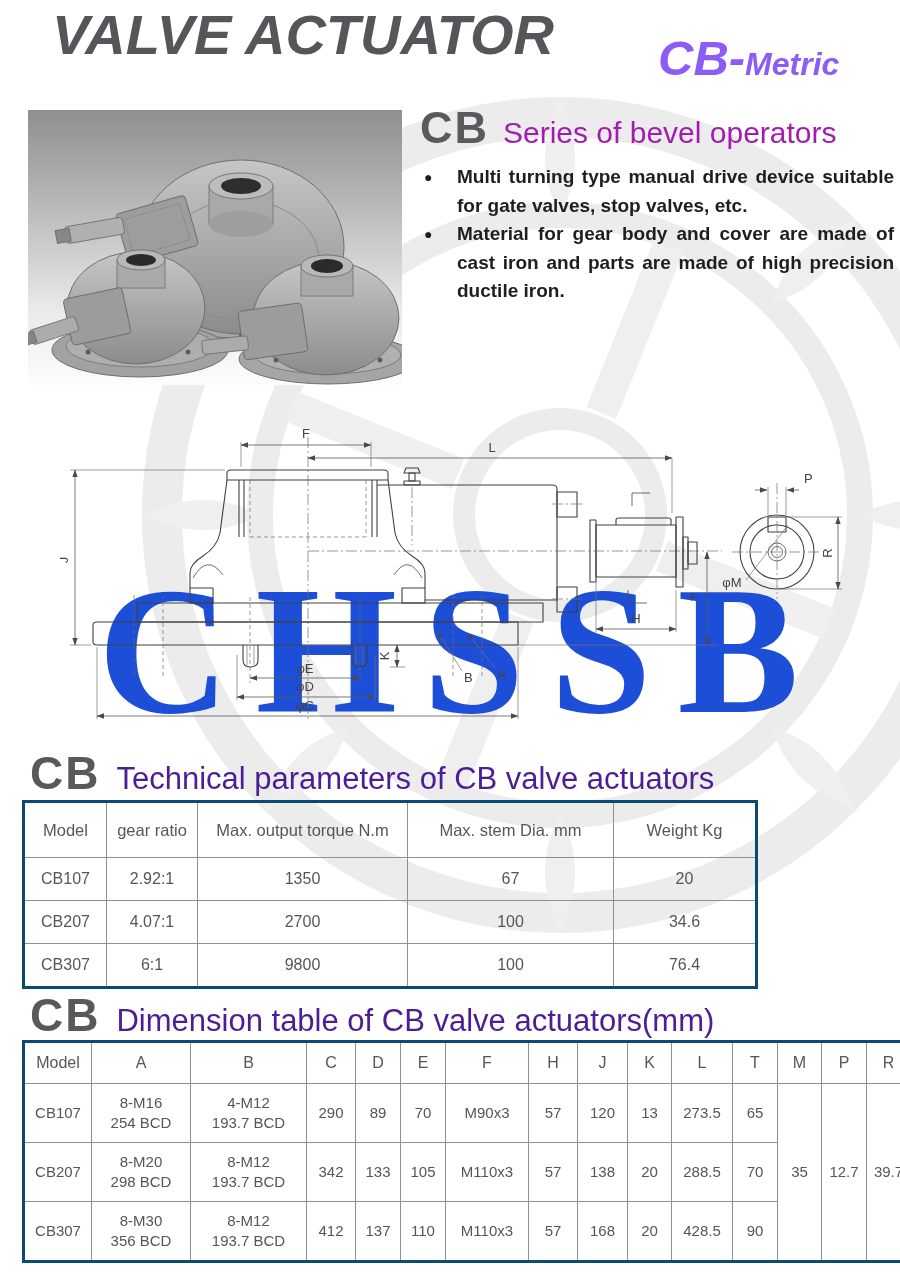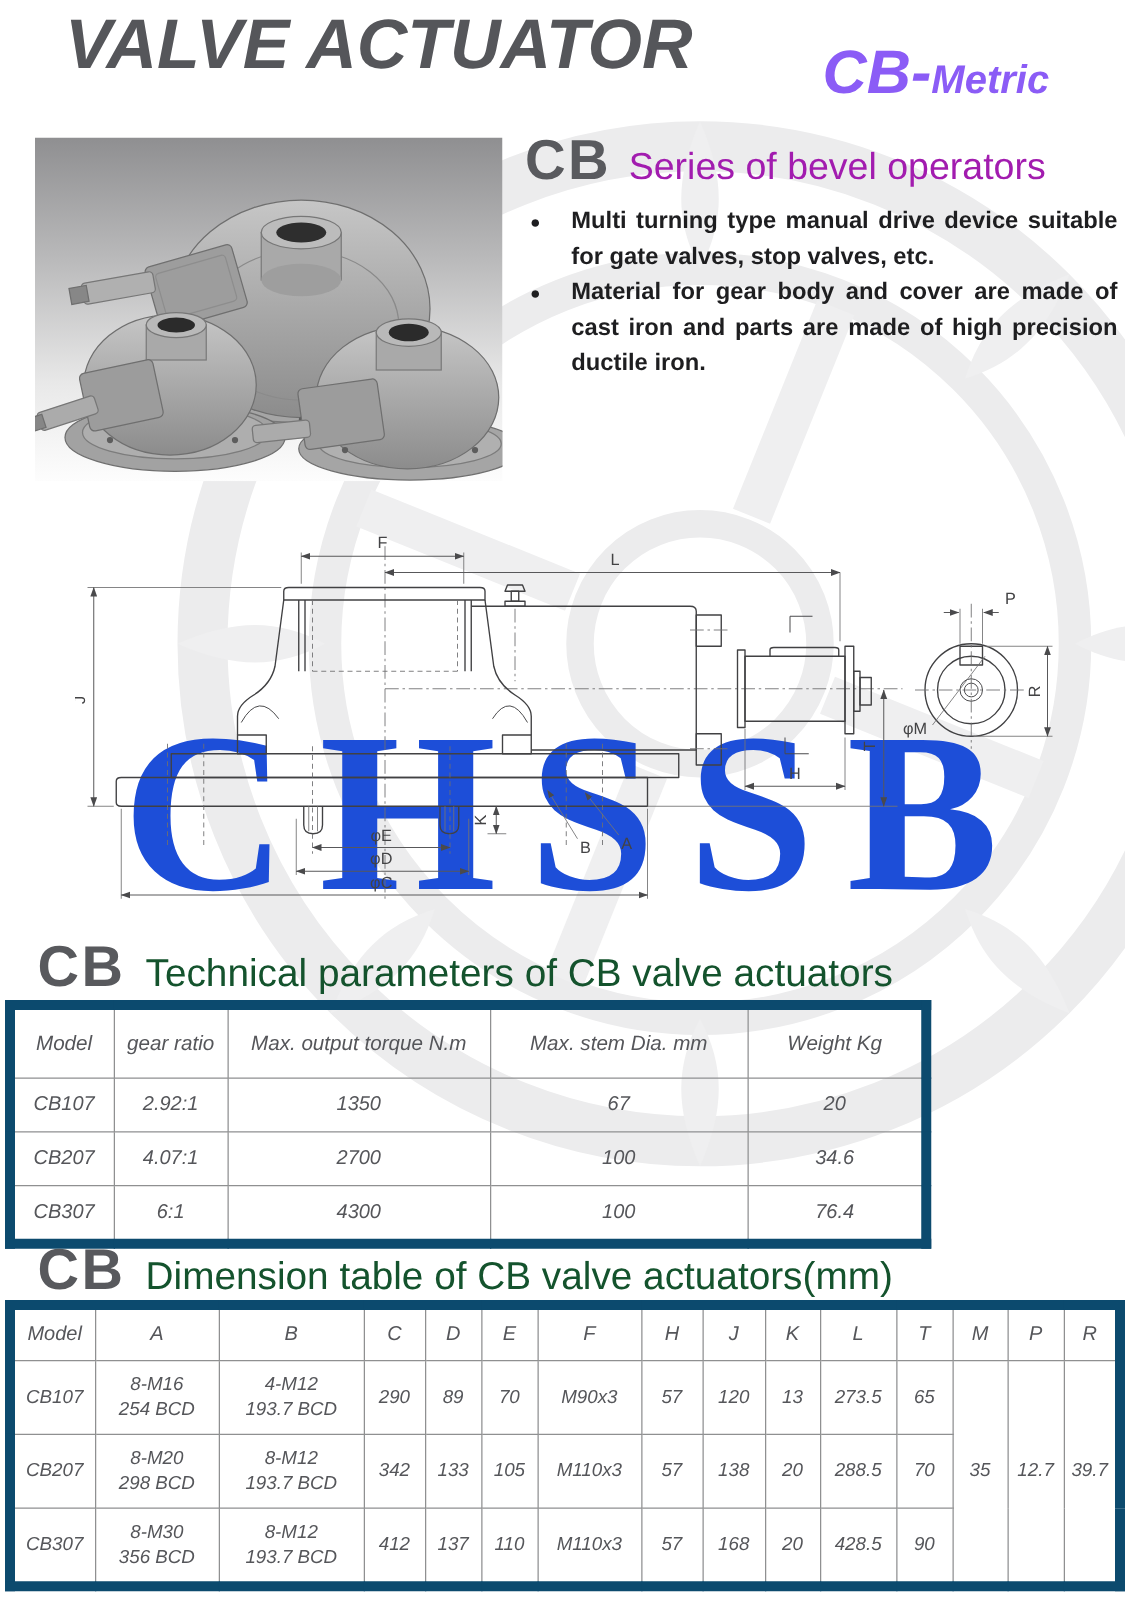--- a/index.html
+++ b/index.html
@@ -30,26 +30,26 @@
   .intro .hd .t{font-size:30px;color:#a21caf;margin-left:14px;}
   .bullets{list-style:none;margin:9px 0 0 0;padding:0;}
   .bullets li{
     position:relative;padding-left:37px;font-size:19px;font-weight:bold;color:#1e1e20;
     line-height:28.6px;text-align:justify;text-align-last:left;
   }
   .bullets li::before{content:"\25CF";position:absolute;left:4px;top:0;font-size:14px;}
   
   .sec{position:absolute;left:30px;white-space:nowrap;z-index:1;}
   .sec .cb{font-size:46px;font-weight:bold;color:#58595d;letter-spacing:2px;}
-  .sec .t{font-size:31px;color:#14532d;margin-left:16px;}
+  .sec .t{font-size:31px;color:#4c1d95;margin-left:16px;}
   
   .drawing{position:absolute;left:60px;top:425px;width:840px;height:320px;z-index:1;}
   
   table{border-collapse:collapse;table-layout:fixed;background:transparent;z-index:1;}
-  .tbl{position:absolute;left:4px;border:8px solid #0c4a6e;font-style:italic;}
+  .tbl{position:absolute;left:22px;border:3px solid #0c4a6e;}
   .tbl td,.tbl th{
     border:1px solid #8f9091;font-weight:normal;text-align:center;vertical-align:middle;
     color:#55565a;white-space:pre-line;padding:0;
   }
   #tech-table{top:800px;width:733px;}
   #tech-table th{height:54px;font-size:16.5px;}
   #tech-table td{height:42px;font-size:16px;}
   #dim-table{top:1040px;width:878px;}
   #dim-table th{height:40px;font-size:16px;}
   #dim-table td{height:58px;font-size:15px;line-height:20px;}
@@ -319,21 +319,21 @@
   <tr>
     <td>CB207</td>
     <td>4.07:1</td>
     <td>2700</td>
     <td>100</td>
     <td>34.6</td>
   </tr>
   <tr>
     <td>CB307</td>
     <td>6:1</td>
-    <td>4300</td>
+    <td>9800</td>
     <td>100</td>
     <td>76.4</td>
   </tr>
 </tbody>
   </table>
 
 <div class="sec" style="top:988px;text-align:center;">
   <span class="cb">CB</span><span class="t">Dimension table of CB valve actuators(mm)</span>
 </div>
 

